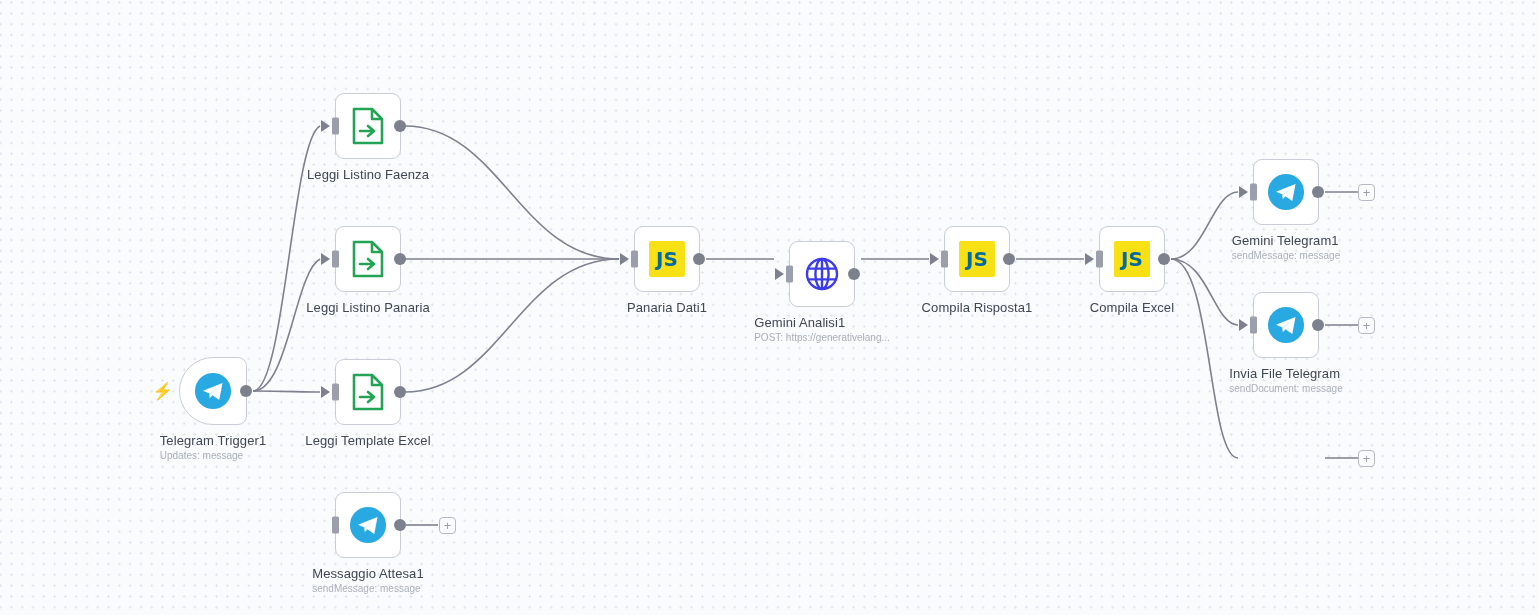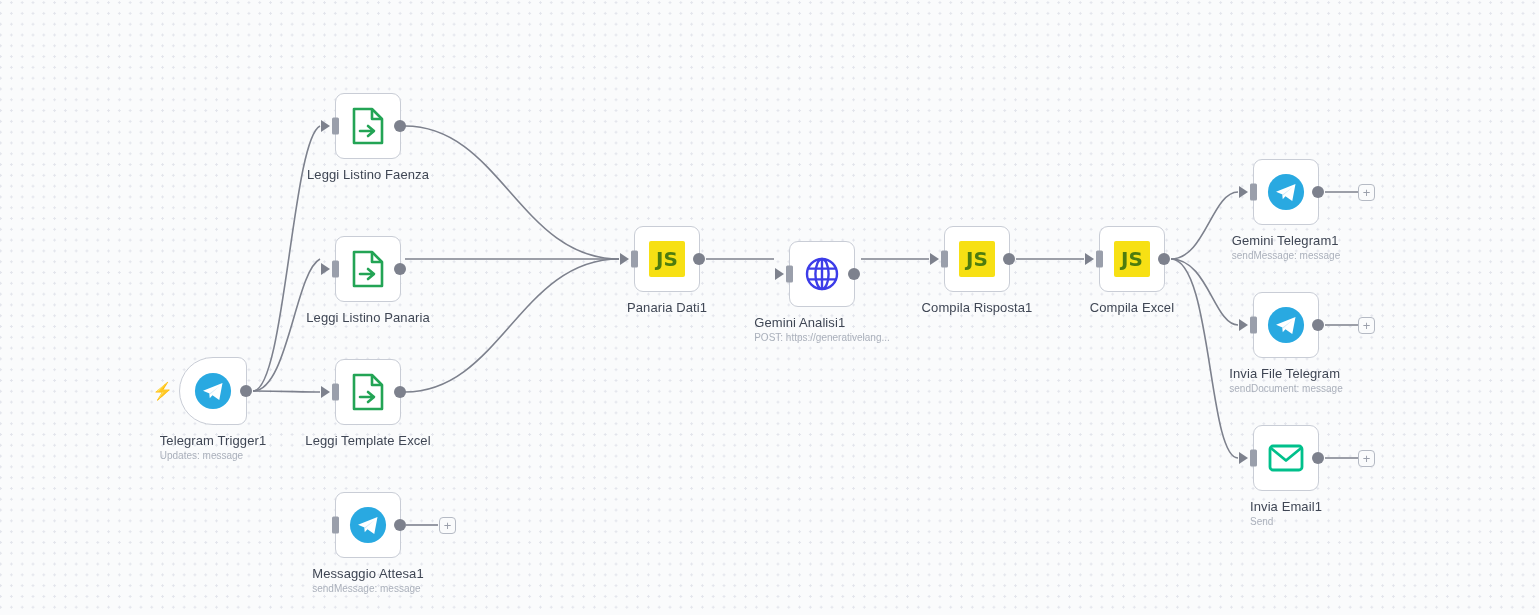--- a/index.html
+++ b/index.html
@@ -68,21 +68,21 @@
   .bolt{
     position:absolute;left:-28px;top:50%;transform:translateY(-50%);
     font-size:17px;color:#ff6d5a;line-height:17px;
   }
 
   
   .js-icon{
     width:36px;height:36px;background:#f7e014;border-radius:2px;
     display:flex;align-items:center;justify-content:center;
     font-family:"DejaVu Sans", sans-serif;
-    font-weight:bold;font-size:20px;color:#4d7c0f;
+    font-weight:bold;font-size:20px;color:#0369a1;
   }
   .tg-icon{width:38px;height:38px;display:block;}
   .file-icon{width:36px;height:38px;display:block;}
   .globe-icon{width:36px;height:36px;display:block;}
   .mail-icon{width:36px;height:30px;display:block;}
 </style>
 </head>
 <body>
 
 <div id="canvas">
@@ -140,21 +140,21 @@
         <path d="M21 2 V12 H31" fill="none" stroke="#23a455" stroke-width="2.6" stroke-linejoin="round"></path>
         <path d="M9 24 H22 M17 19 L23 24 L17 29" fill="none" stroke="#23a455" stroke-width="2.6" stroke-linecap="round" stroke-linejoin="round"></path>
       </svg>
       <span class="port-out"></span>
     </div>
     <div class="labels">
       <div class="title">Leggi Listino Faenza</div>
     </div>
   </div>
 
-  <div class="node" style="left:335px;top:236px;width:66px;height:64px;">
+  <div class="node" style="left:335px;top:226px;width:66px;height:64px;">
     <div class="box">
       <span class="arrow-in"></span>
       <span class="port-in"></span>
       <svg class="file-icon" viewBox="0 0 34 38">
         <path d="M3 2 H21 L31 12 V36 H3 Z" fill="none" stroke="#23a455" stroke-width="2.6" stroke-linejoin="round"></path>
         <path d="M21 2 V12 H31" fill="none" stroke="#23a455" stroke-width="2.6" stroke-linejoin="round"></path>
         <path d="M9 24 H22 M17 19 L23 24 L17 29" fill="none" stroke="#23a455" stroke-width="2.6" stroke-linecap="round" stroke-linejoin="round"></path>
       </svg>
       <span class="port-out"></span>
     </div>
@@ -275,35 +275,20 @@
         <path d="M16.6 27.6 L16.3 22.6 L27.4 14.4 L16.9 23.6 Z" fill="#d4eaf7"></path>
       </svg>
       <span class="port-out"></span>
     </div>
     <div class="labels">
       <div class="title">Invia File Telegram</div>
       <div class="subtitle">sendDocument: message</div>
     </div>
   </div>
 
-  <div class="node" style="left:1253px;top:425px;width:66px;height:66px;">
-    <div class="box">
-      <span class="arrow-in"></span>
-      <span class="port-in"></span>
-      <svg class="mail-icon" viewBox="0 0 36 30">
-        <rect x="2" y="3" width="32" height="24" rx="3" fill="none" stroke="#00c08b" stroke-width="2.8"></rect>
-        <path d="M4 6 L18 17.5 L32 6" fill="none" stroke="#00c08b" stroke-width="2.8" stroke-linecap="round" stroke-linejoin="round"></path>
-      </svg>
-      <span class="port-out"></span>
-    </div>
-    <div class="labels">
-      <div class="title">Invia Email1</div>
-      <div class="subtitle">Send</div>
-    </div>
-  </div>
 
   <div class="plus" style="left:1358px;top:184px;">
     <span>+</span>
   </div>
   <div class="plus" style="left:1358px;top:317px;">
     <span>+</span>
   </div>
   <div class="plus" style="left:1358px;top:450px;">
     <span>+</span>
   </div>

